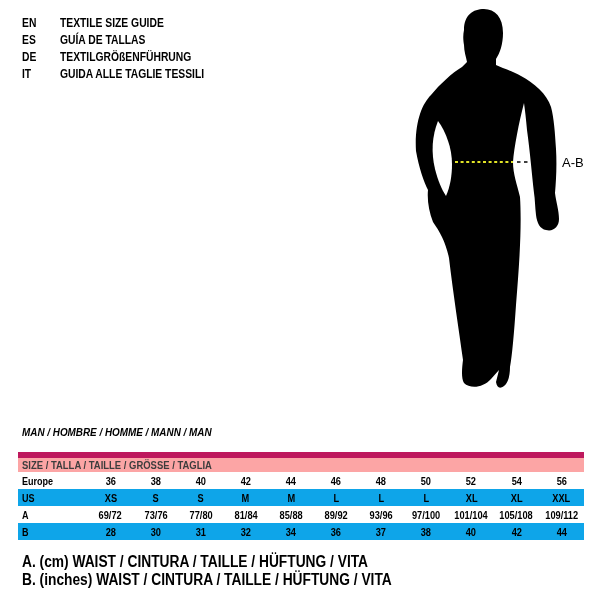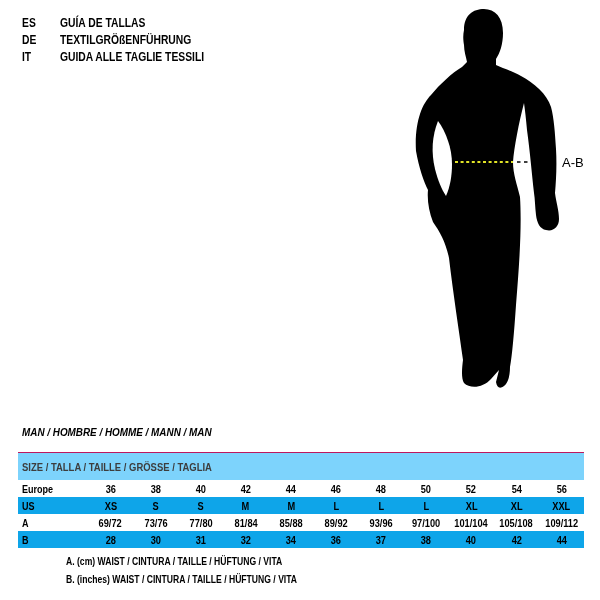--- a/index.html
+++ b/index.html
@@ -24,37 +24,41 @@
 
   
   .figure-svg { position:absolute; left:400px; top:0; }
   .figure-svg text { font-family:"Liberation Sans", sans-serif; font-size:13px; fill:#000; }
 
   
   .gender-title { position:absolute; left:22px; top:426px; font-size:11.5px; font-weight:bold;font-style:italic; }
 
   .size-table { position:absolute; left:18px; top:452px; width:566px; }
   .thead {
-    height:28px; background:#7dd3fc; border-top:1px solid #be185d;
+    height:20px; background:#fca5a5; border-top:6px solid #be185d;
     display:flex; align-items:center; padding-left:4px; box-sizing:border-box;
     font-size:11px; font-weight:bold; color:#3d3d3d;
   }
   .trow { display:flex; height:17px; align-items:center; font-size:10.5px; font-weight:bold; }
   .trow.alt { background:#0ea5e9; }
   .tcell { flex:1; text-align:center; }
   .tcell.label { flex:0 0 70px; text-align:left; padding-left:4px; box-sizing:border-box; }
 
-  .notes { position:absolute; left:22px; top:553px; font-size:10px; font-weight:bold; line-height:18px;margin-left:44px; }
+  .notes { position:absolute; left:22px; top:553px; font-size:16px; font-weight:bold; line-height:18px; }
 </style>
 </head>
 <body>
 
 <div class="canvas">
 
   <div class="lang-block">
+    <div class="lang-row">
+      <span class="lang-code"><span class="cx">EN</span></span>
+      <span class="cx">TEXTILE SIZE GUIDE</span>
+    </div>
     <div class="lang-row">
       <span class="lang-code"><span class="cx">ES</span></span>
       <span class="cx">GUÍA DE TALLAS</span>
     </div>
     <div class="lang-row">
       <span class="lang-code"><span class="cx">DE</span></span>
       <span class="cx">TEXTILGRÖßENFÜHRUNG</span>
     </div>
     <div class="lang-row">
       <span class="lang-code"><span class="cx">IT</span></span>

